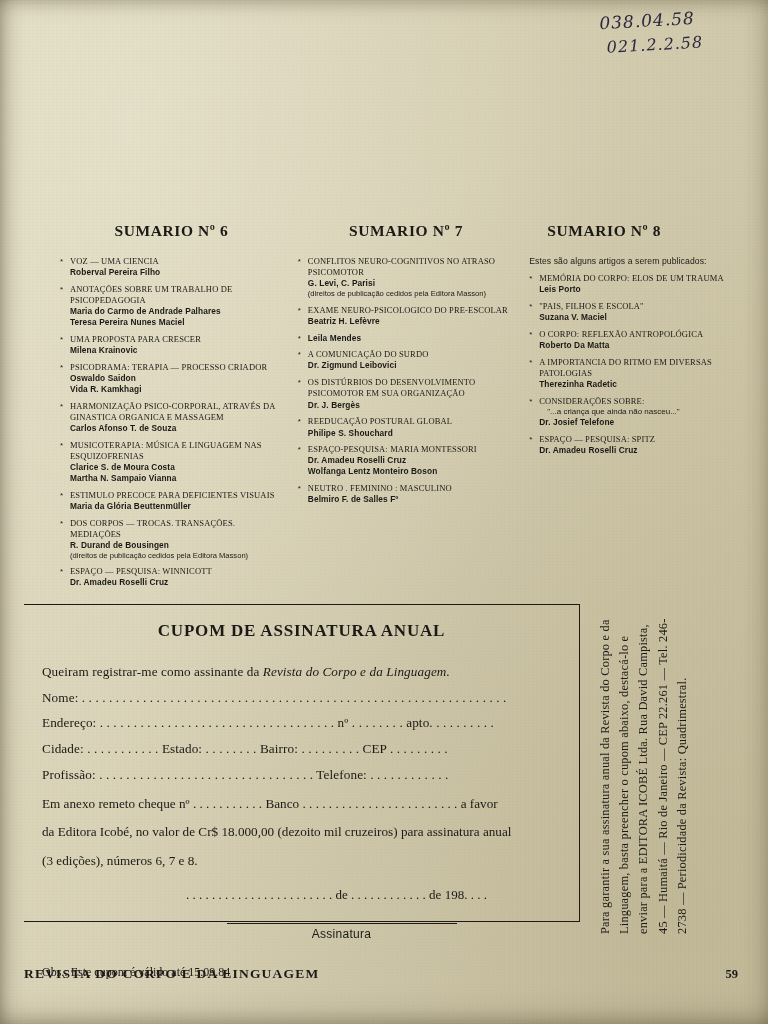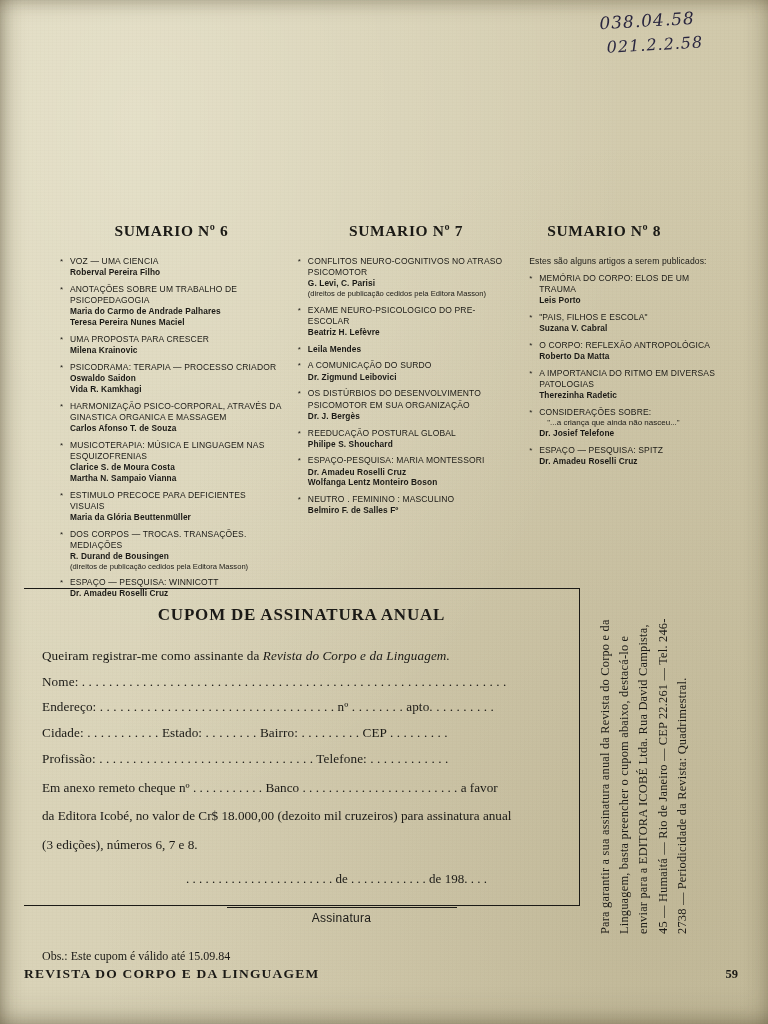--- a/index.html
+++ b/index.html
@@ -109,20 +109,21 @@
     top: 1px;
     font-size: 8px;
     line-height: 1.25;
   }
   .entry .t {
     font-size: 8.5px;
     line-height: 1.3;
     letter-spacing: .15px;
     text-transform: uppercase;
     display: block;
+    font-family: Liberation Serif, serif;
   }
   .entry .a {
     font-size: 8.3px;
     line-height: 1.32;
     font-weight: bold;
     display: block;
     letter-spacing: .1px;
   }
   .entry .n {
     font-size: 7.6px;
@@ -134,21 +135,21 @@
     font-size: 8px;
     line-height: 1.3;
     display: block;
     padding-left: 8px;
   }
 
   
   .coupon {
     position: absolute;
     left: 24px;
-    top: 588px;
+    top: 604px;
     width: 556px;
     border-top: 1.6px solid #1b1a16;
     border-bottom: 1.6px solid #1b1a16;
     border-right: 1.6px solid #1b1a16;
     padding: 8px 18px 14px 0;
     box-sizing: border-box;
     height: 318px;
   }
   .coupon-inner { padding-left: 18px; }
   .coupon-title {
@@ -361,21 +362,21 @@
       <p class="intro-note">Estes são alguns artigos a serem publicados:</p>
       <div class="entries">
           <div class="entry">
             <span class="bullet">*</span>
             <span class="t">MEMÓRIA DO CORPO: ELOS DE UM TRAUMA</span>
             <span class="a">Leis Porto</span>
           </div>
           <div class="entry">
             <span class="bullet">*</span>
             <span class="t">"PAIS, FILHOS E ESCOLA"</span>
-            <span class="a">Suzana V. Cabral</span>
+            <span class="a">Suzana V. Maciel</span>
           </div>
           <div class="entry">
             <span class="bullet">*</span>
             <span class="t">O CORPO: REFLEXÃO ANTROPOLÓGICA</span>
             <span class="a">Roberto Da Matta</span>
           </div>
           <div class="entry">
             <span class="bullet">*</span>
             <span class="t">A IMPORTANCIA DO RITMO EM DIVERSAS PATOLOGIAS</span>
             <span class="a">Therezinha Radetic</span>

